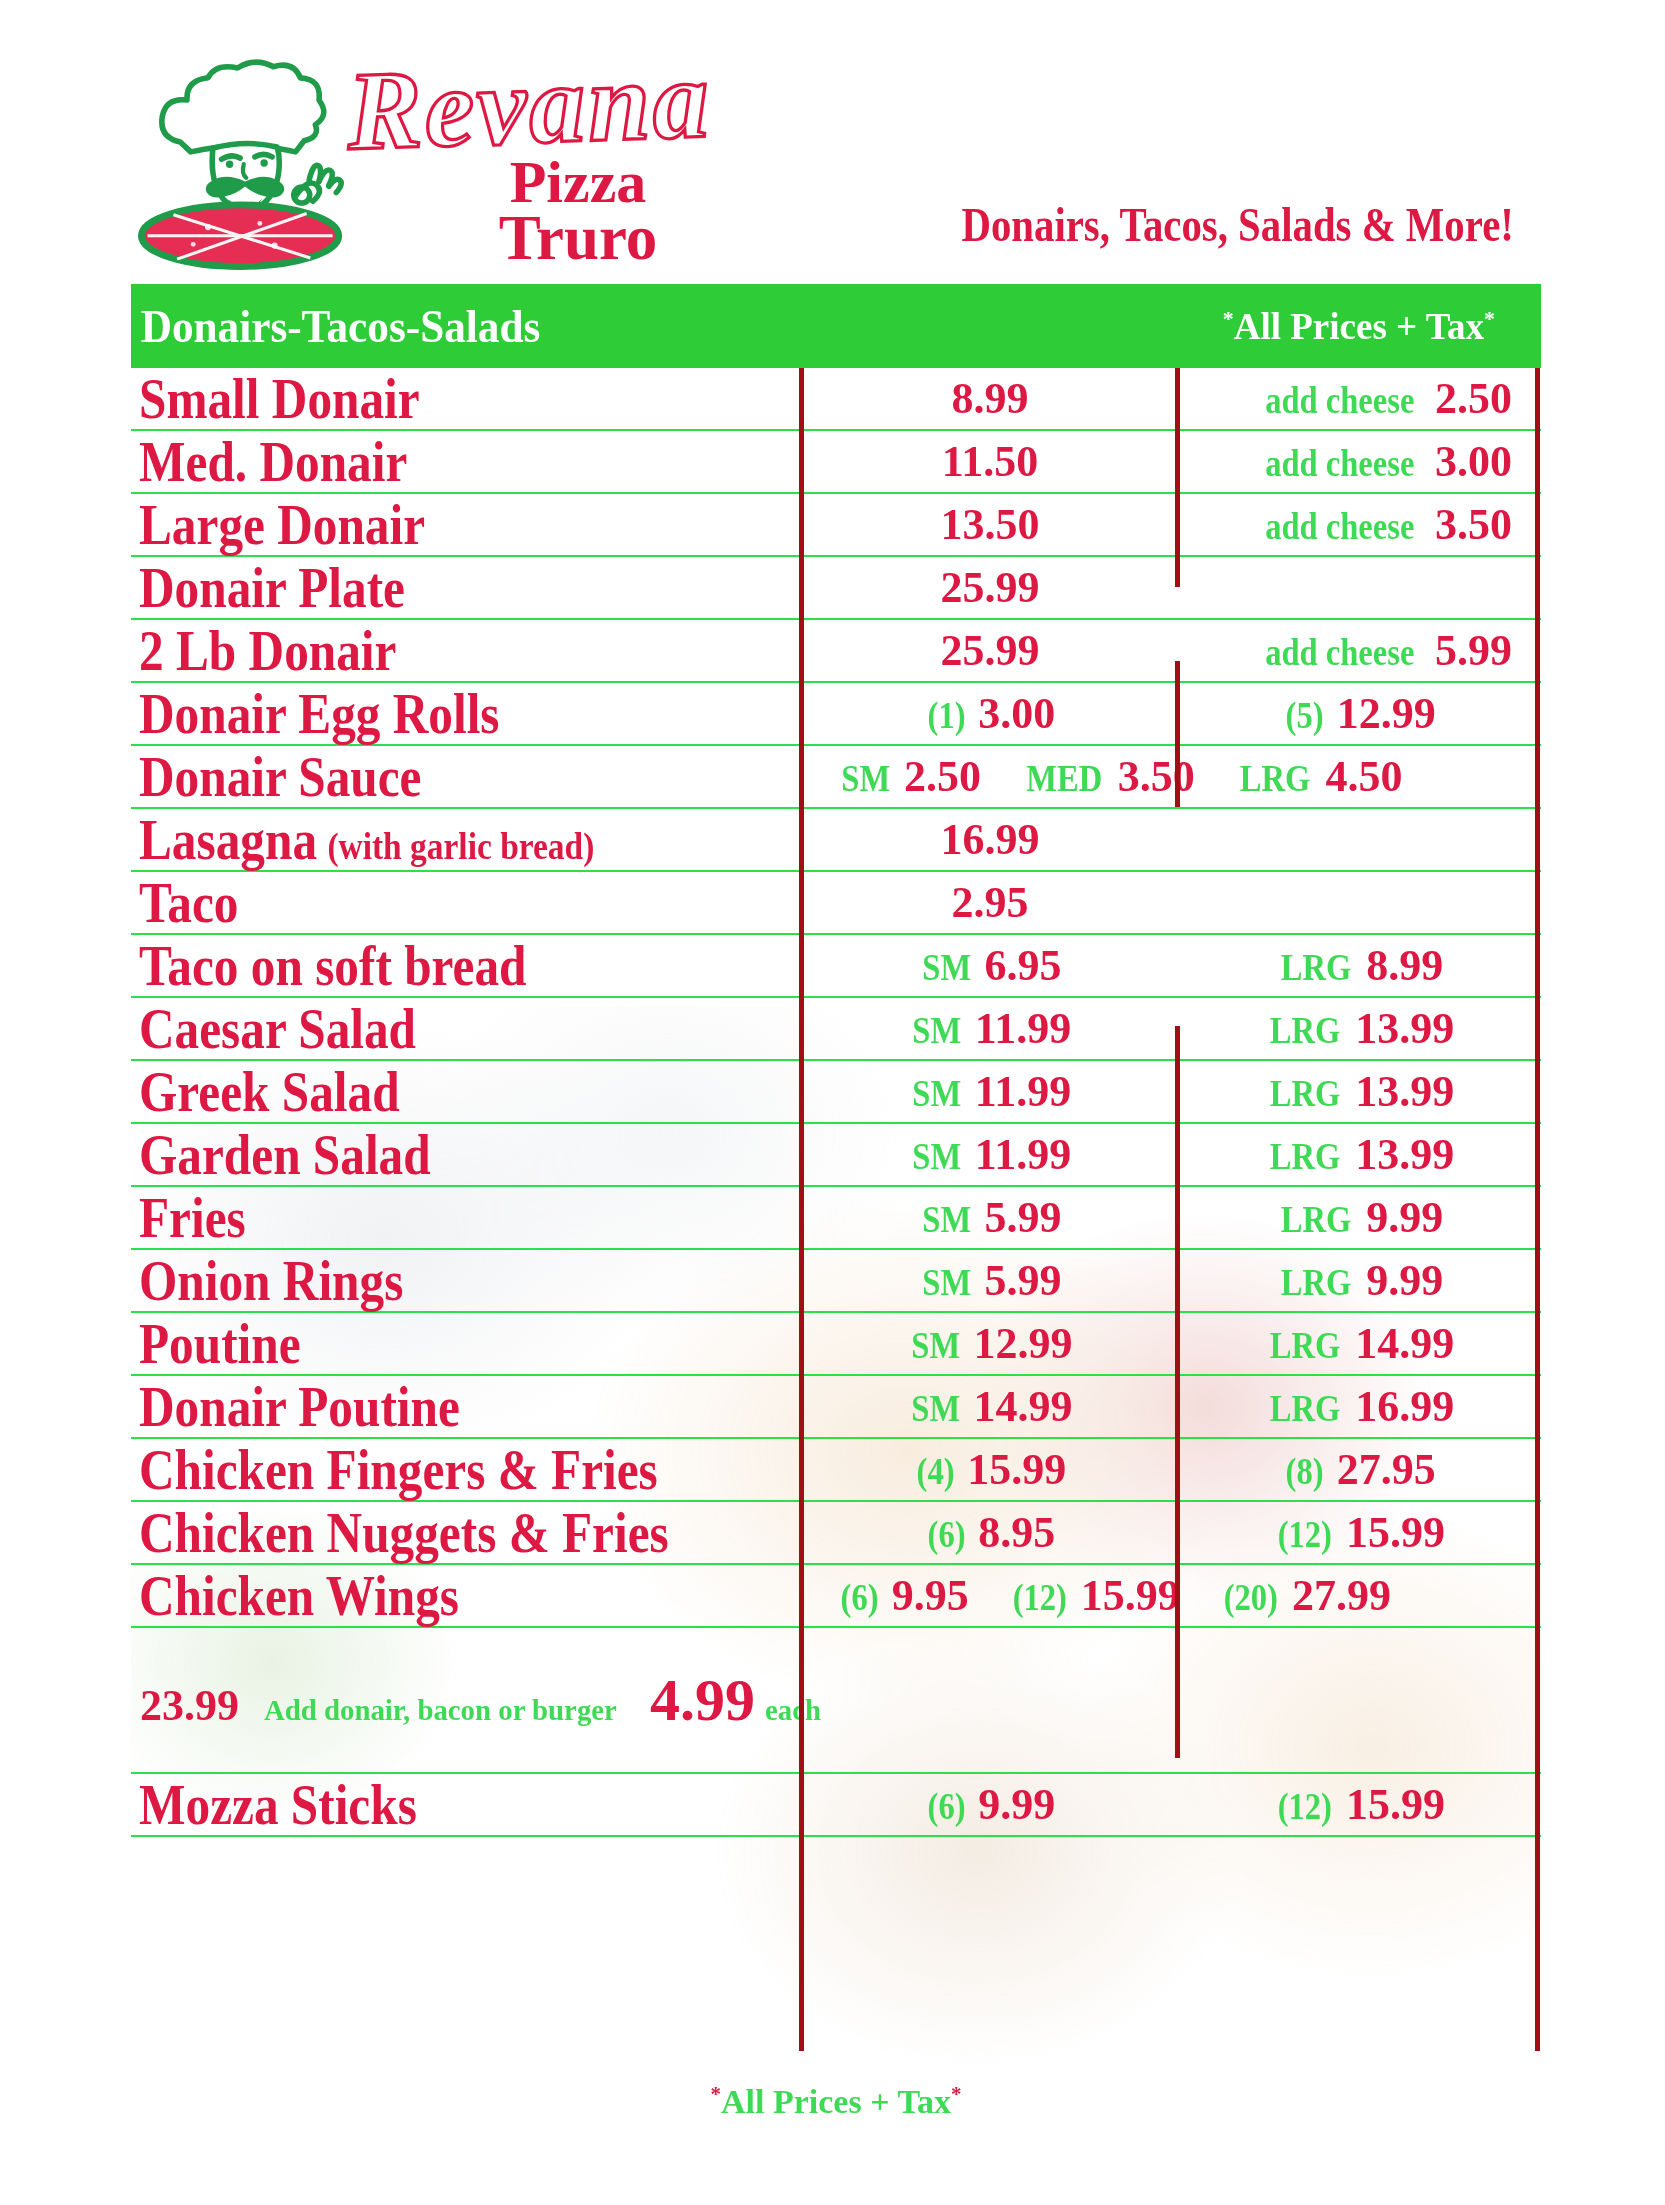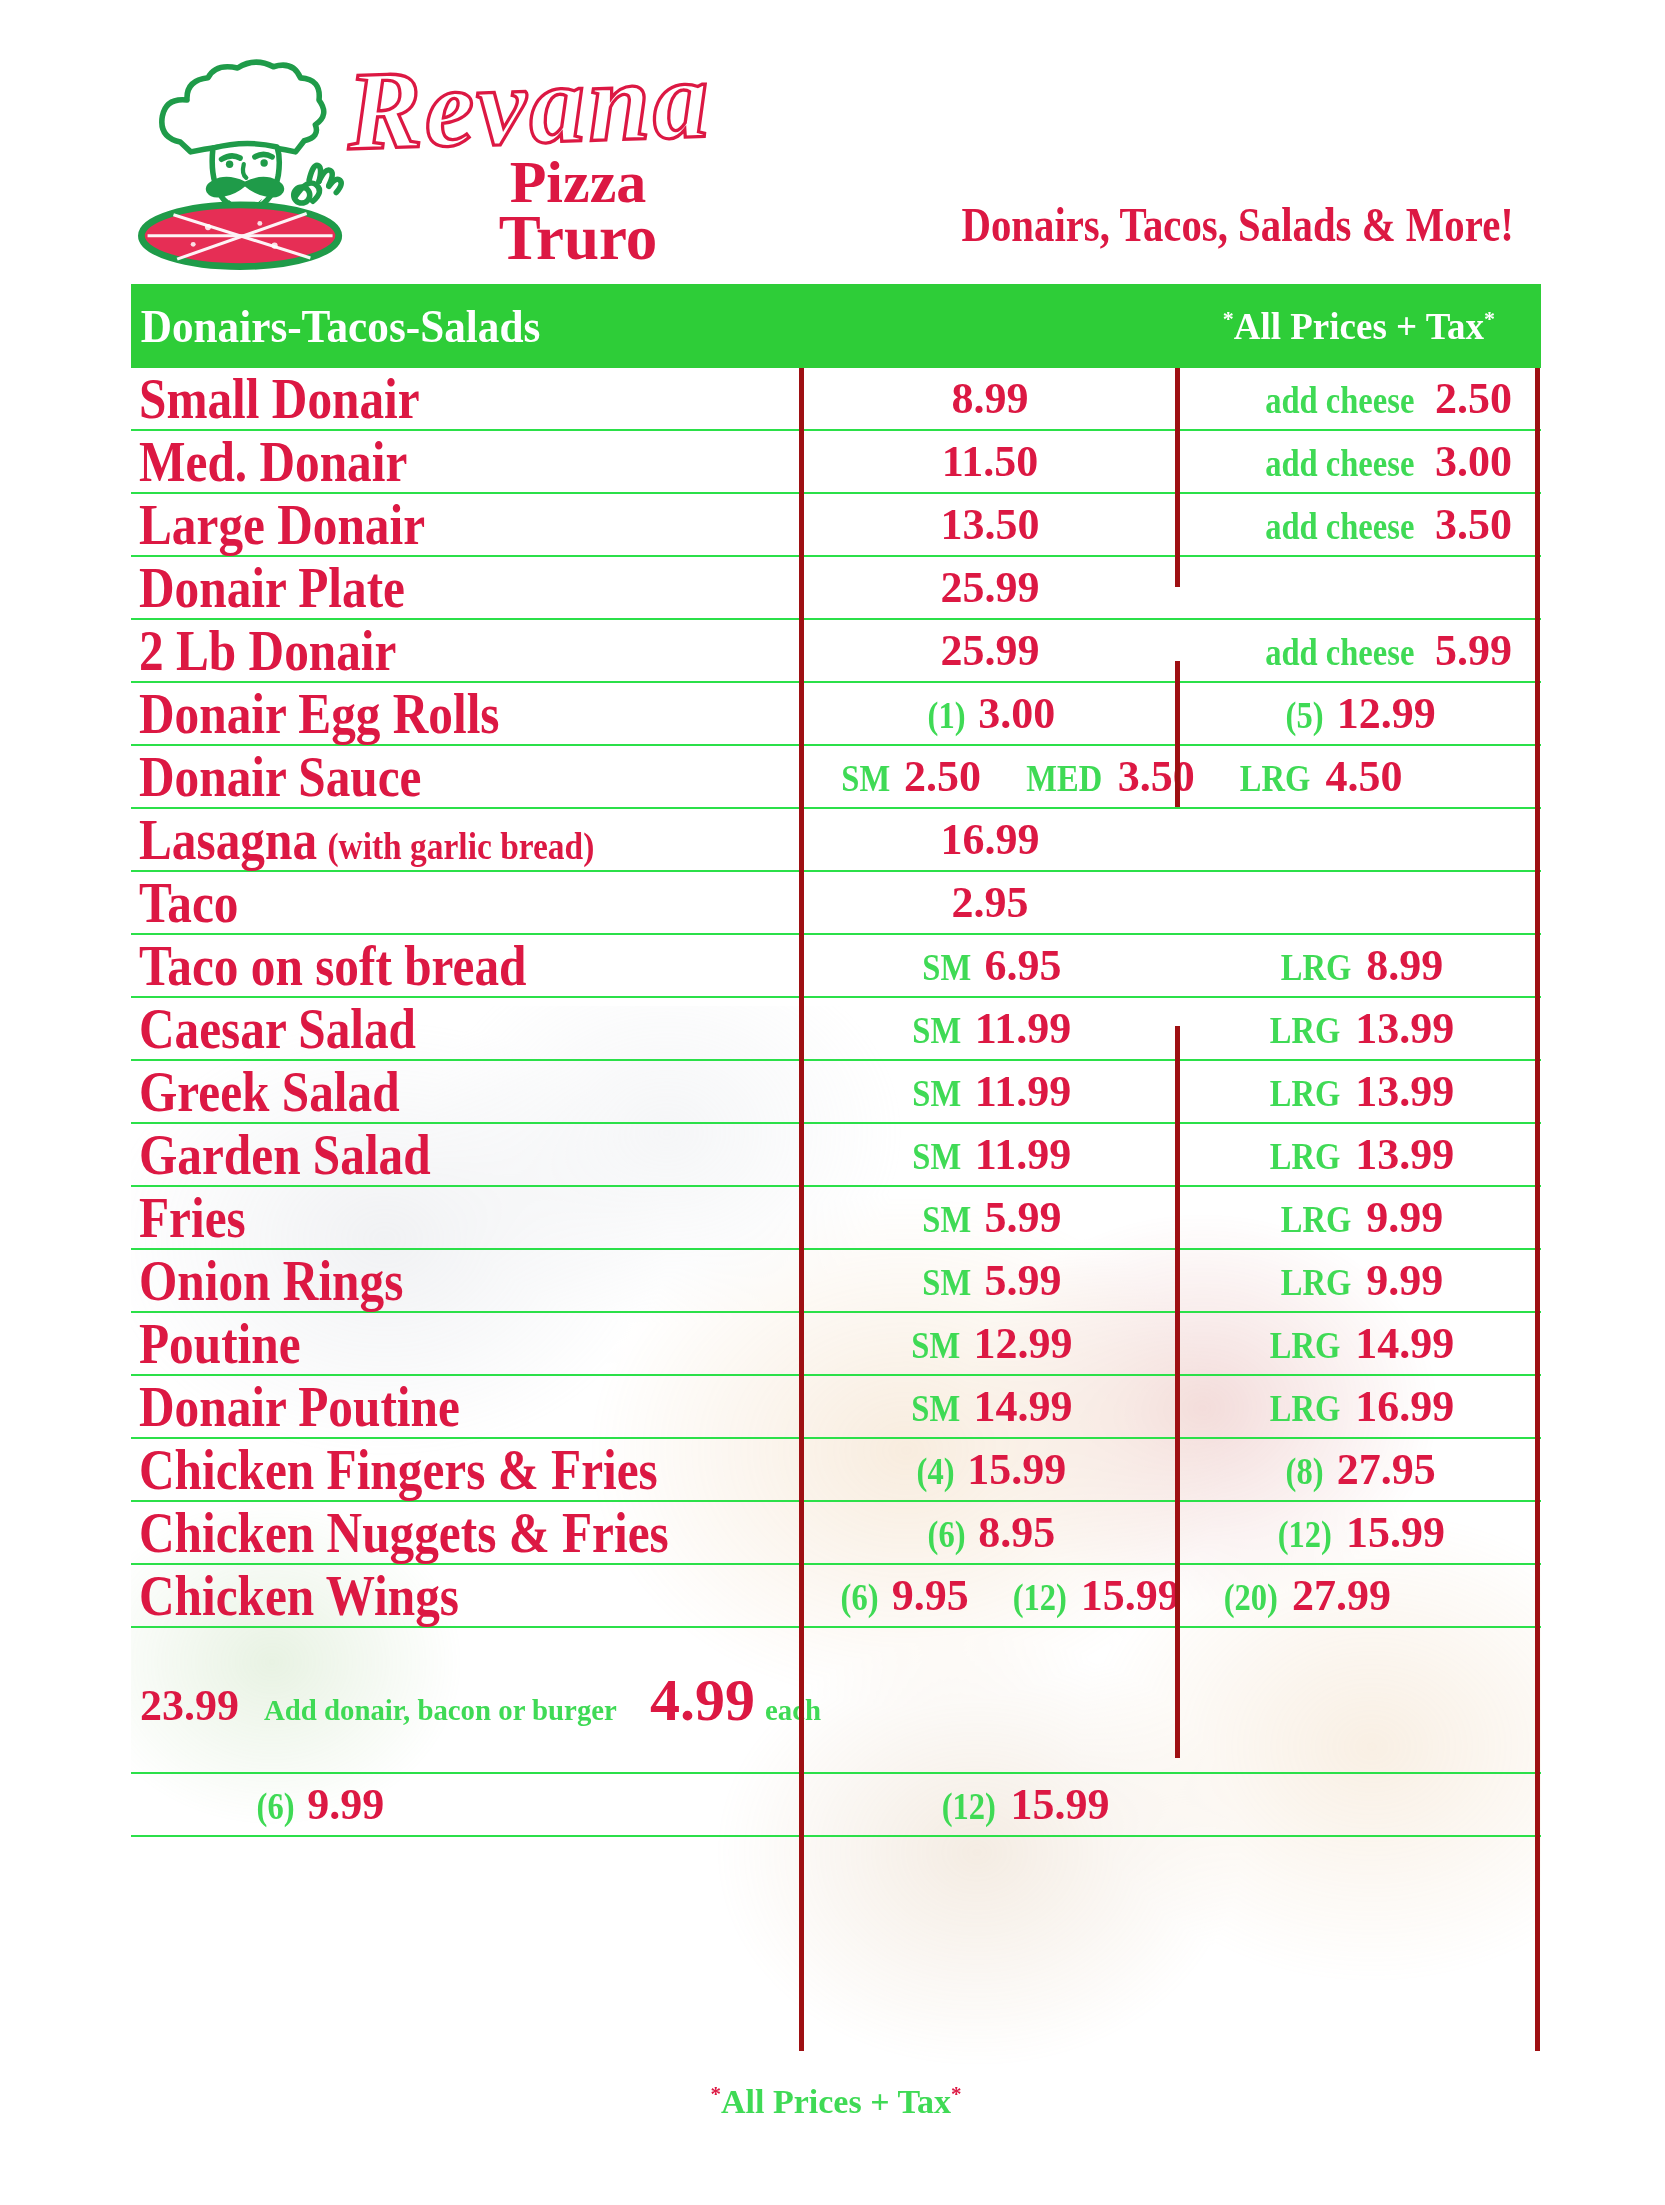--- a/index.html
+++ b/index.html
@@ -511,20 +511,25 @@
           <div class="c23 align-left">
             <span class="cellwrap">
               <span class="t-price">23.99</span>
               <span class="t-note">Add donair, bacon or burger</span>
               <span class="t-price-xl">4.99</span>
               <span class="t-note">each</span>
             </span>
           </div>
         </div>
         <div class="row">
+          <div class="c1 align-left">
+            <span class="cellwrap">
+              <span class="t-name">Mozza Sticks</span>
+            </span>
+          </div>
           <div class="c2 align-center">
             <span class="cellwrap">
               <span class="t-label">(6)</span>
               <span class="t-price">9.99</span>
             </span>
           </div>
           <div class="c3 align-center">
             <span class="cellwrap">
               <span class="t-label">(12)</span>
               <span class="t-price">15.99</span>

